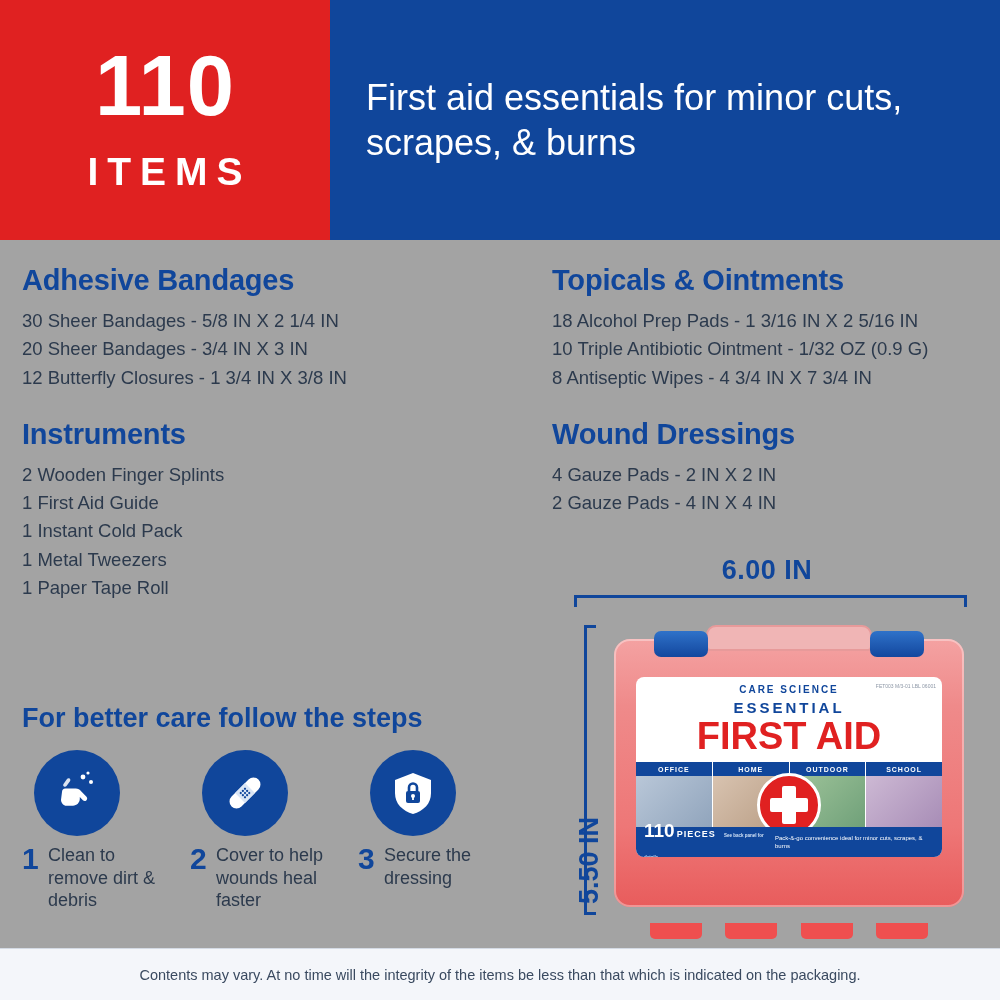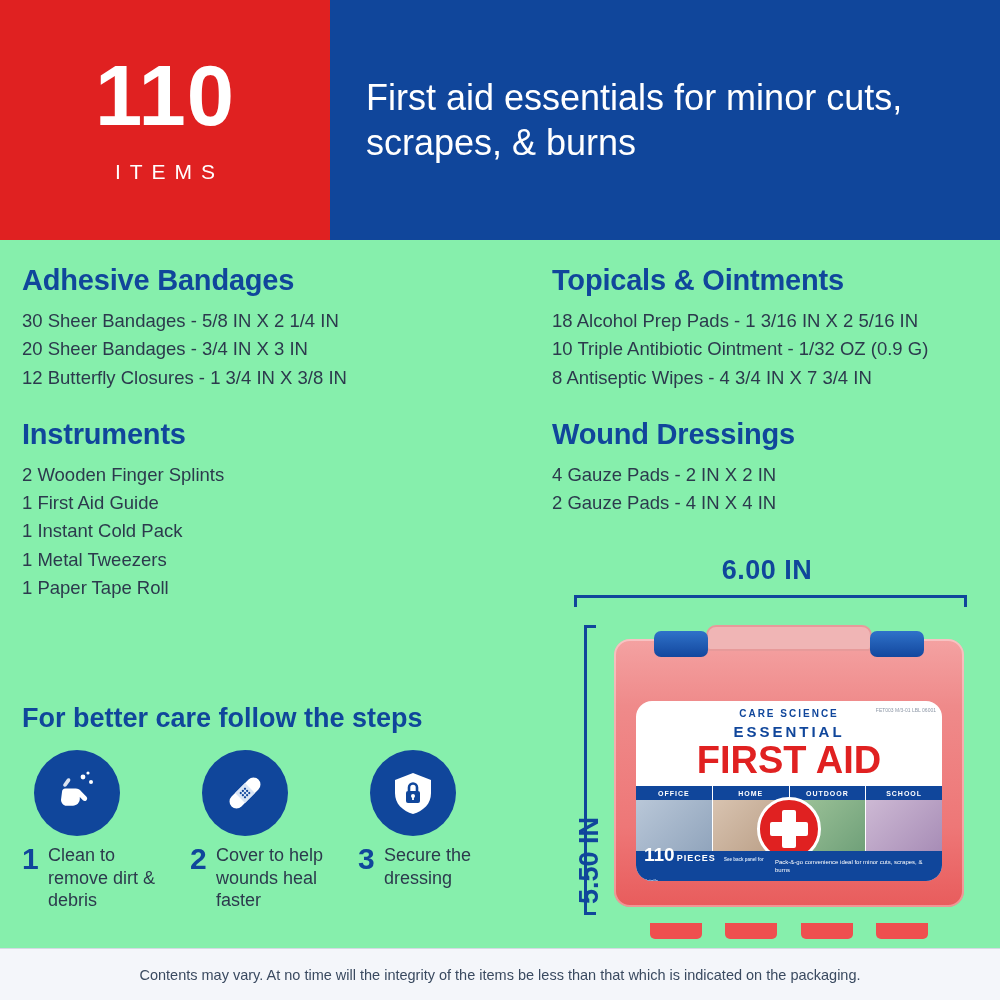--- a/index.html
+++ b/index.html
@@ -5,21 +5,21 @@
   * { box-sizing: border-box; margin: 0; padding: 0; }
   html, body {
     width: 1000px; height: 1000px;
     font-family: "Liberation Sans", sans-serif;
     background: #ffffff;
     overflow: hidden;
   }
   .page {
     position: relative;
     width: 1000px; height: 1000px;
-    background: #86efac;
+    background: #a3a3a3;
   }
 
   
   .header {
     display: flex;
     height: 240px;
     width: 100%;
   }
   .header-left {
     width: 330px;
@@ -30,22 +30,22 @@
     justify-content: center;
     color: #ffffff;
   }
   .header-count {
     font-size: 85px;
     font-weight: bold;
     line-height: 0.95;
     letter-spacing: 1px;
   }
   .header-items {
-    font-size: 21px;
-    font-weight: normal;
+    font-size: 39px;
+    font-weight: bold;
     letter-spacing: 9px;
     margin-top: 24px;
     padding-left: 9px;
   }
   .header-right {
     flex: 1;
     background: #10469b;
     color: #ffffff;
     display: flex;
     align-items: center;
@@ -204,23 +204,22 @@
     background: linear-gradient(180deg,#2f72c9,#13479e);
     border-radius: 7px;
   }
   .latch.l { left: 40px; }
   .latch.r { right: 40px; }
   .kit-label {
     position: absolute;
     left: 22px; top: 60px;
     width: 306px; height: 180px;
     background: #ffffff;
-    border-radius: 16px;
+    border-radius: 8px;
     overflow: hidden;
-    margin-top: 24px;
   }
   .brand {
     text-align: center;
     color: #10469b;
     font-size: 10px;
     font-weight: bold;
     letter-spacing: 2px;
     margin-top: 7px;
   }
   .lab-code {

